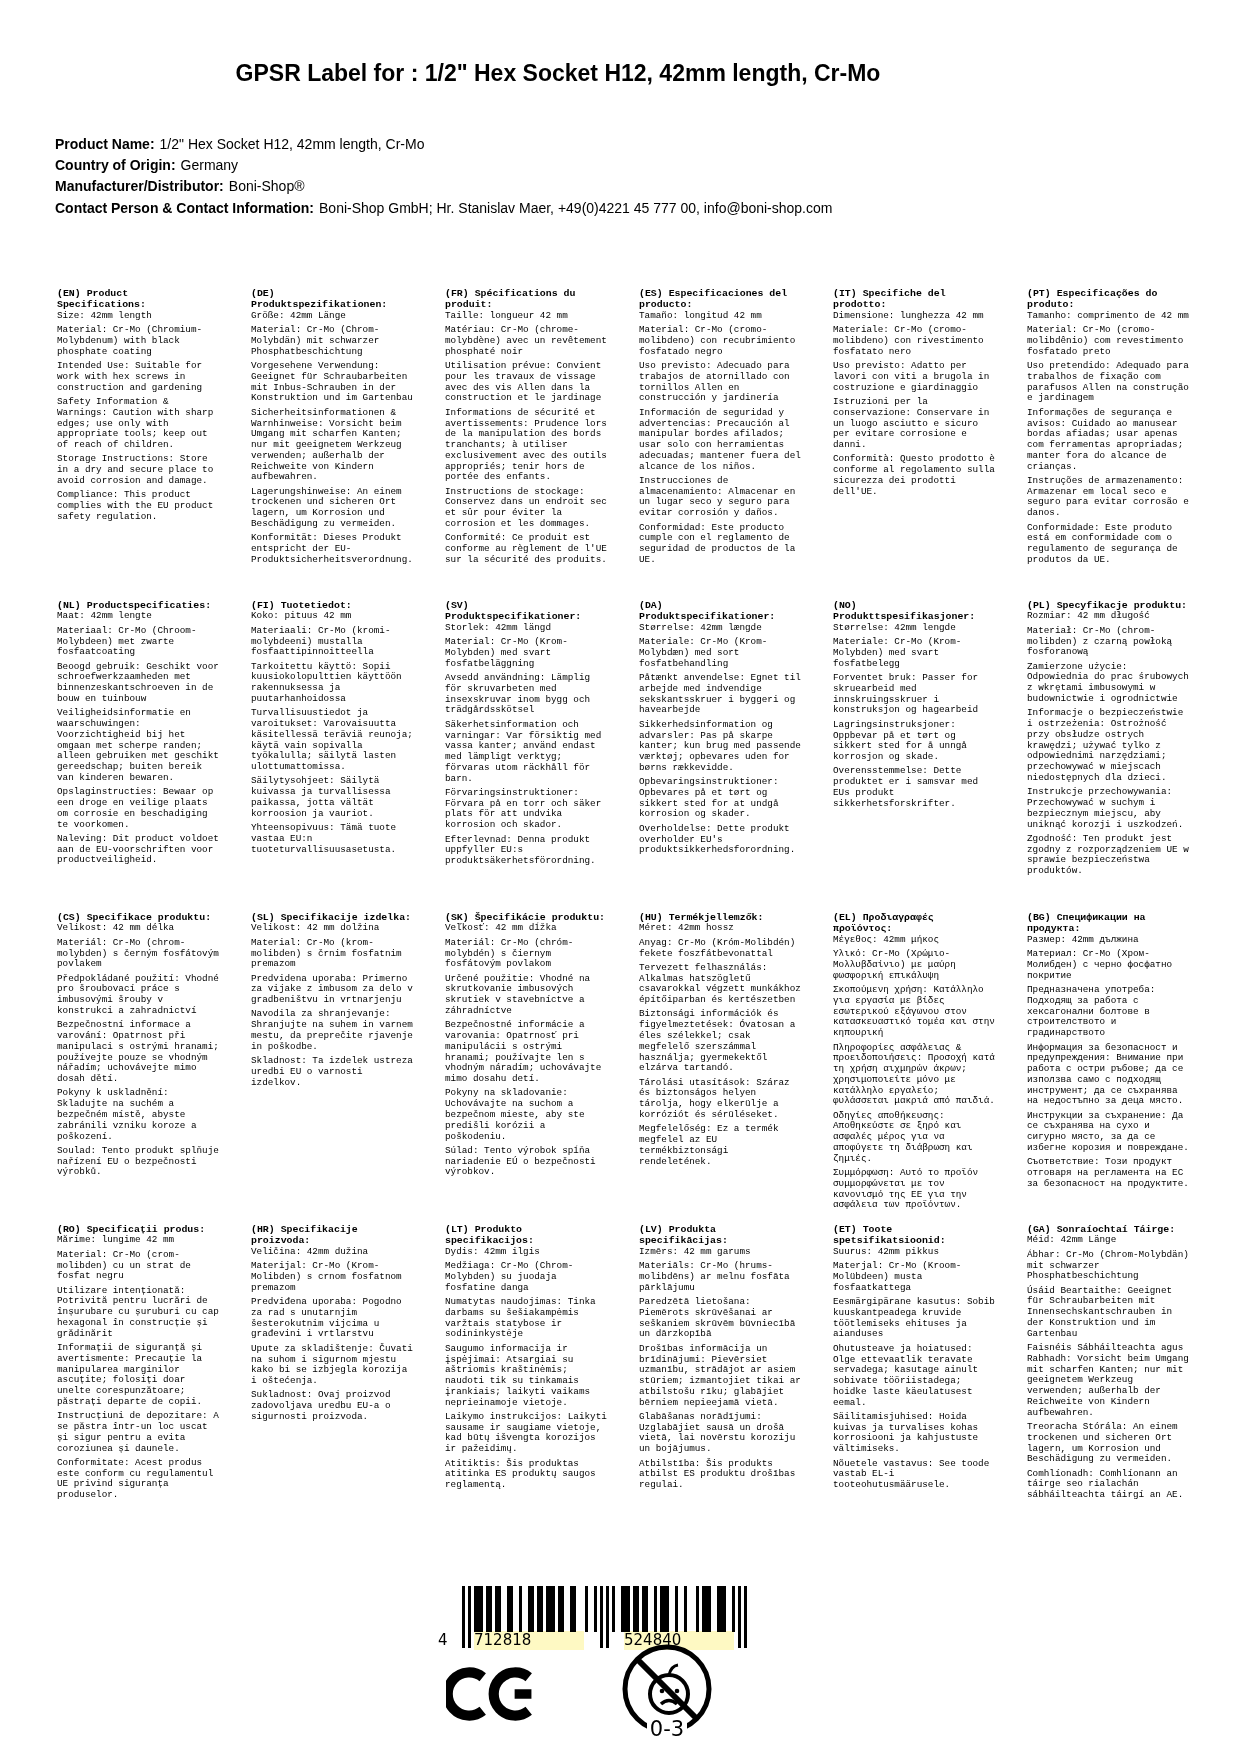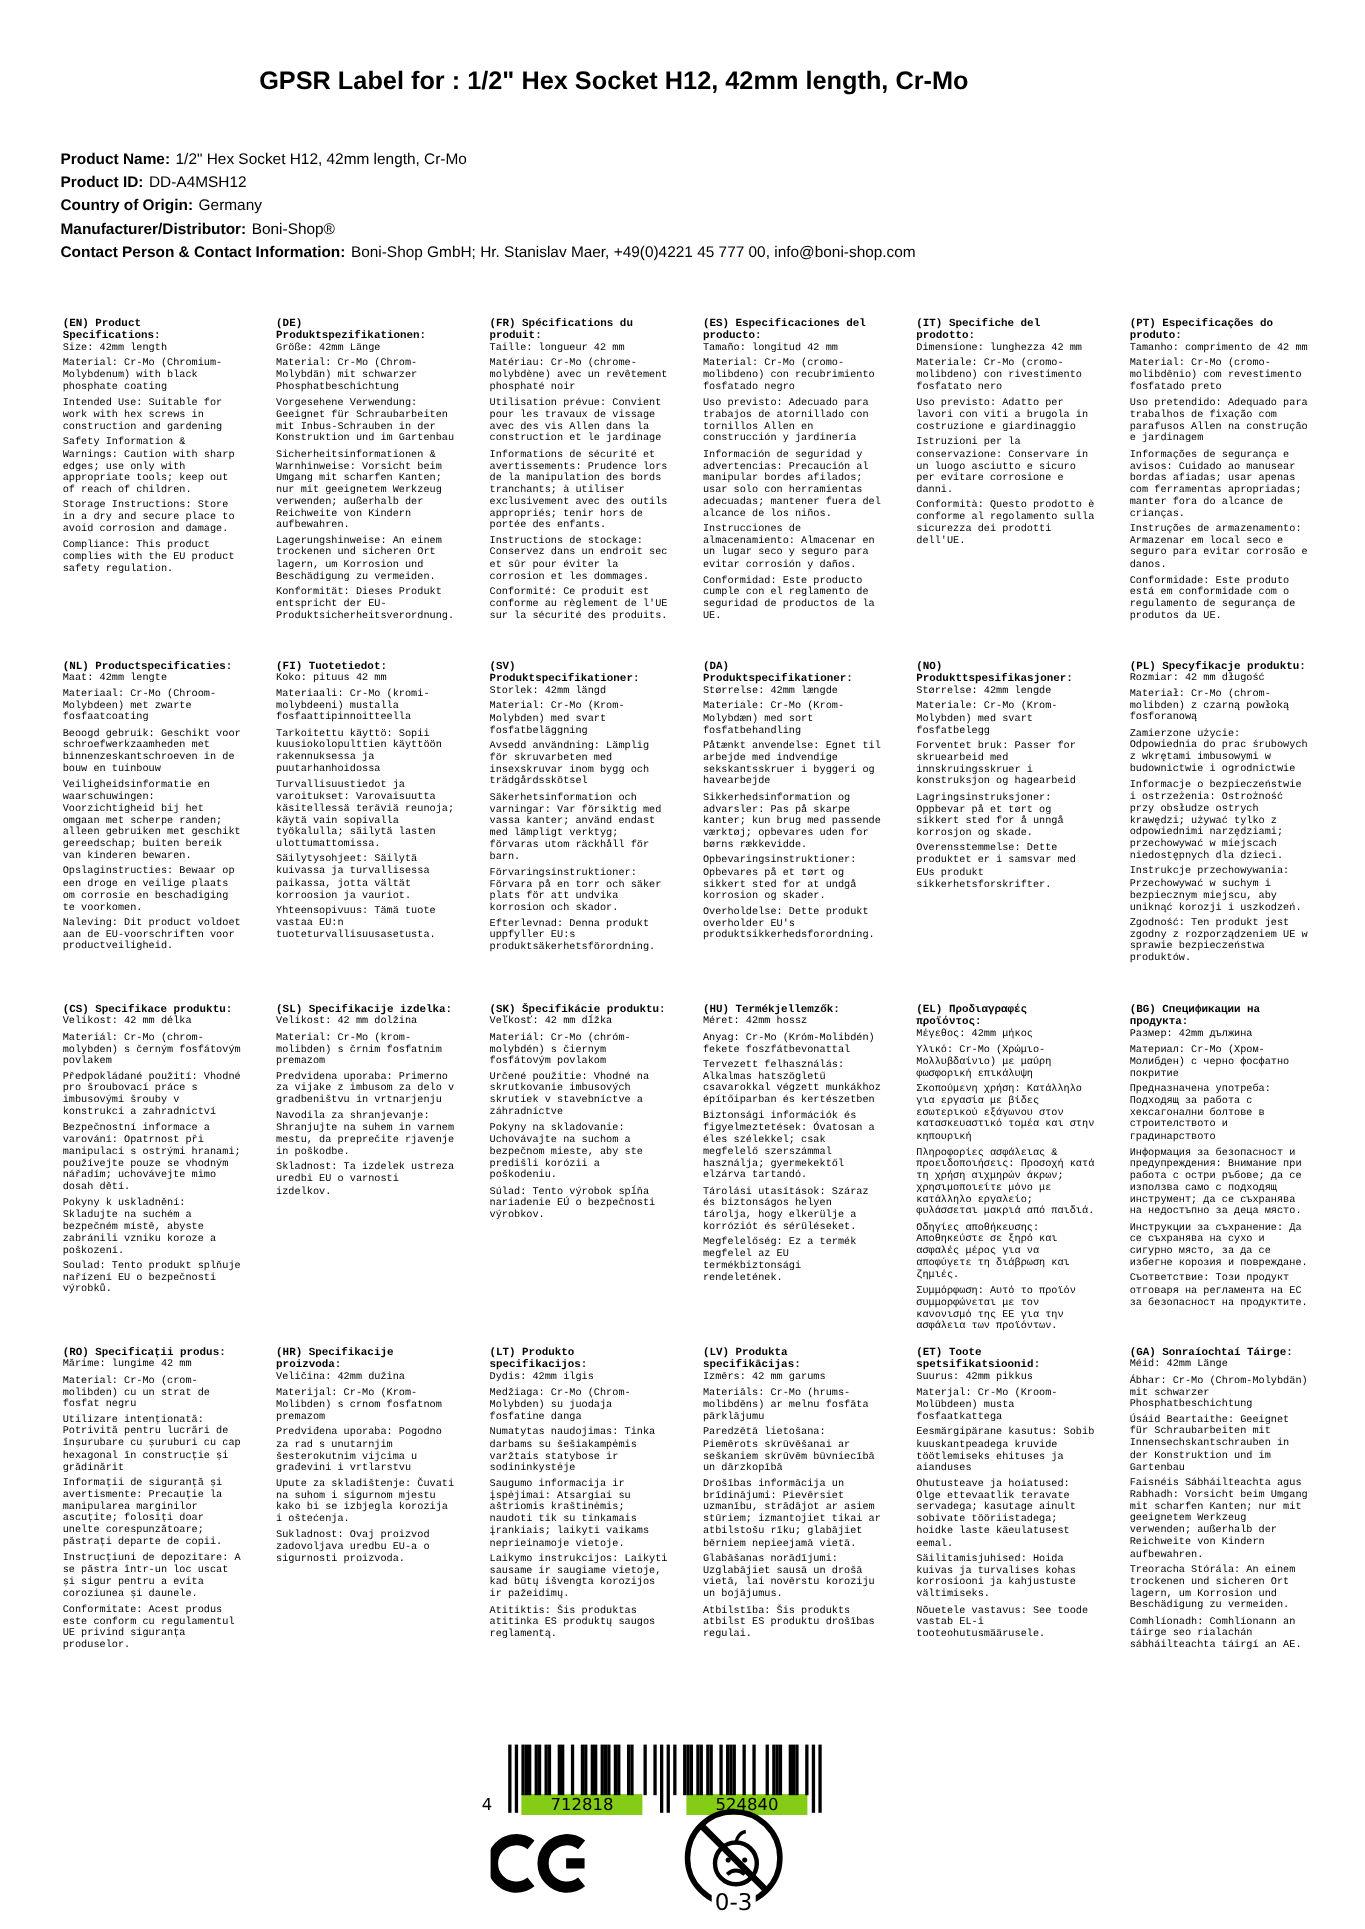--- a/index.html
+++ b/index.html
@@ -23,39 +23,38 @@
     font-family:Liberation Mono, monospace; font-size:9.3px; line-height:1.16;
   }
   .block-heading { font-weight:bold; font-size:9.9px; }
   .para { margin-top:3.5px; }
   .block-heading + .para { margin-top:0; }
   .barcode {
     position:absolute; left:462px; top:1586px; width:285px; height:64px;
   }
   .bar { position:absolute; top:0; width:3px; background:#000; }
   .bc-num {
-    position:absolute; top:45px; height:19px; text-align:center; background:#84cc16;
+    position:absolute; top:45px; height:19px; background:#fef9c3;
     font-family:"DejaVu Sans",sans-serif; font-size:15px; line-height:19px;
   }
   .bc-left { position:absolute; left:-24px; top:45px; font-family:"DejaVu Sans",sans-serif; font-size:15px; line-height:19px; }
   .bc-g1 { left:12px; width:110px; }
   .bc-g2 { left:162px; width:110px; }
   .ce-mark { position:absolute; left:446px; top:1661px; }
   .age-warning { position:absolute; left:620px; top:1642px; }
 </style>
 </head>
 <body>
 
 <div class="page">
 
   <div class="doc-title">GPSR Label for : 1/2" Hex Socket H12, 42mm length, Cr-Mo</div>
 
   <div class="product-info">
       <div class="pi-row"><span class="pi-label">Product Name:</span><span class="pi-value">1/2" Hex Socket H12, 42mm length, Cr-Mo</span></div>
-      <div class="pi-row"><span class="pi-label">Product ID:</span><span class="pi-value">DD-A4MSH12</span></div>
       <div class="pi-row"><span class="pi-label">Country of Origin:</span><span class="pi-value">Germany</span></div>
       <div class="pi-row"><span class="pi-label">Manufacturer/Distributor:</span><span class="pi-value">Boni-Shop®</span></div>
       <div class="pi-row"><span class="pi-label">Contact Person &amp; Contact Information:</span><span class="pi-value">Boni-Shop GmbH; Hr. Stanislav Maer, +49(0)4221 45 777 00, info@boni-shop.com</span></div>
     </div>
 
   <div class="language-grid">
       <div class="block">
         <div class="block-heading">(EN) Product Specifications:</div>
         <div class="para">Size: 42mm length</div>
         <div class="para">Material: Cr-Mo (Chromium-Molybdenum) with black phosphate coating</div>
@@ -176,20 +175,21 @@
         <div class="para">Material: Cr-Mo (krom-molibden) s črnim fosfatnim premazom</div>
         <div class="para">Predvidena uporaba: Primerno za vijake z imbusom za delo v gradbeništvu in vrtnarjenju</div>
         <div class="para">Navodila za shranjevanje: Shranjujte na suhem in varnem mestu, da preprečite rjavenje in poškodbe.</div>
         <div class="para">Skladnost: Ta izdelek ustreza uredbi EU o varnosti izdelkov.</div>
       </div>
       <div class="block">
         <div class="block-heading">(SK) Špecifikácie produktu:</div>
         <div class="para">Veľkosť: 42 mm dĺžka</div>
         <div class="para">Materiál: Cr-Mo (chróm-molybdén) s čiernym fosfátovým povlakom</div>
         <div class="para">Určené použitie: Vhodné na skrutkovanie imbusových skrutiek v stavebníctve a záhradníctve</div>
+        <div class="para">Bezpečnostné informácie a varovania: Opatrnosť pri manipulácii s ostrými hranami; používajte len s vhodným náradím; uchovávajte mimo dosahu detí.</div>
         <div class="para">Pokyny na skladovanie: Uchovávajte na suchom a bezpečnom mieste, aby ste predišli korózii a poškodeniu.</div>
         <div class="para">Súlad: Tento výrobok spĺňa nariadenie EÚ o bezpečnosti výrobkov.</div>
       </div>
       <div class="block">
         <div class="block-heading">(HU) Termékjellemzők:</div>
         <div class="para">Méret: 42mm hossz</div>
         <div class="para">Anyag: Cr-Mo (Króm-Molibdén) fekete foszfátbevonattal</div>
         <div class="para">Tervezett felhasználás: Alkalmas hatszögletű csavarokkal végzett munkákhoz építőiparban és kertészetben</div>
         <div class="para">Biztonsági információk és figyelmeztetések: Óvatosan a éles szélekkel; csak megfelelő szerszámmal használja; gyermekektől elzárva tartandó.</div>
         <div class="para">Tárolási utasítások: Száraz és biztonságos helyen tárolja, hogy elkerülje a korróziót és sérüléseket.</div>

